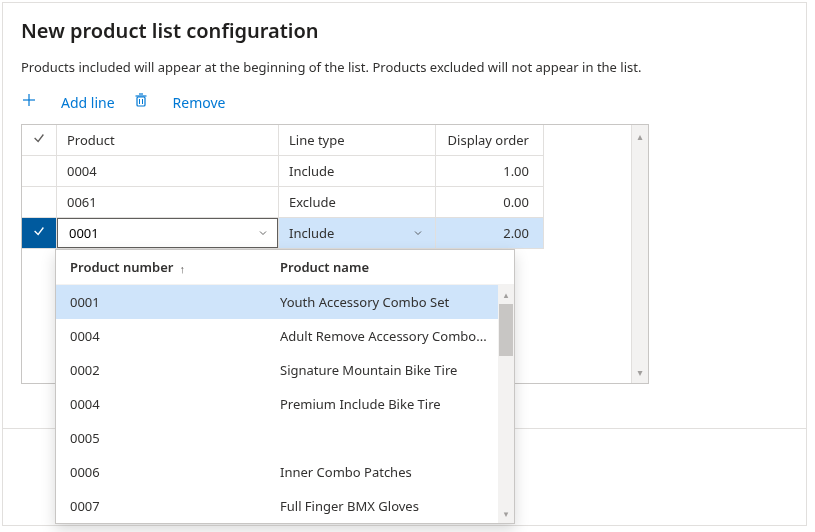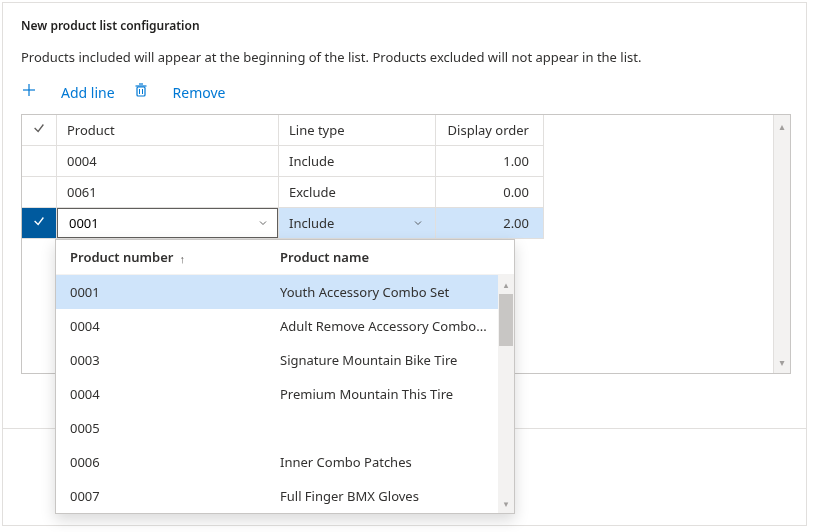--- a/index.html
+++ b/index.html
@@ -15,21 +15,21 @@
   }
   .panel {
     border: 1px solid #e1dfdd;
     width: 805px;
     height: 524px;
     margin: 2px;
     padding: 14px 18px 0 18px;
     position: relative;
   }
   .title {
-    font-size: 12px;
+    font-size: 20px;
     font-weight: 600;
     margin: 0 0 14px 0;
     color: #201f1e;
   }
   .desc {
     font-size: 13px;
     color: #323130;
     margin: 0 0 8px 0;
   }
   .toolbar {
@@ -44,21 +44,21 @@
     gap: 24px;
     color: #0078d4;
     font-size: 14px;
     cursor: pointer;
     padding: 2px 0;
     user-select: none;
   }
   .tool-btn svg { width: 16px; height: 16px; stroke: #0078d4; fill: none; }
   .grid-wrap {
     border: 1px solid #c8c6c4;
-    width: 770px;
+    width: 628px;
     height: 260px;
     position: relative;
     background: #fff;
     margin-top: 7px;
   }
   .grid-scroll-track {
     position: absolute;
     right: 0; top: 0; bottom: 0;
     width: 17px;
     background: #f3f2f1;
@@ -278,26 +278,26 @@
         <div id="dd-rows">
             <div class="dd-row highlighted">
               <div class="dd-num">0001</div>
               <div class="dd-name">Youth Accessory Combo Set</div>
             </div>
             <div class="dd-row">
               <div class="dd-num">0004</div>
               <div class="dd-name">Adult Remove Accessory Combo...</div>
             </div>
             <div class="dd-row">
-              <div class="dd-num">0003</div>
+              <div class="dd-num">0002</div>
               <div class="dd-name">Signature Mountain Bike Tire</div>
             </div>
             <div class="dd-row">
               <div class="dd-num">0004</div>
-              <div class="dd-name">Premium Mountain This Tire</div>
+              <div class="dd-name">Premium Include Bike Tire</div>
             </div>
             <div class="dd-row">
               <div class="dd-num">0005</div>
             </div>
             <div class="dd-row">
               <div class="dd-num">0006</div>
               <div class="dd-name">Inner Combo Patches</div>
             </div>
             <div class="dd-row">
               <div class="dd-num">0007</div>

